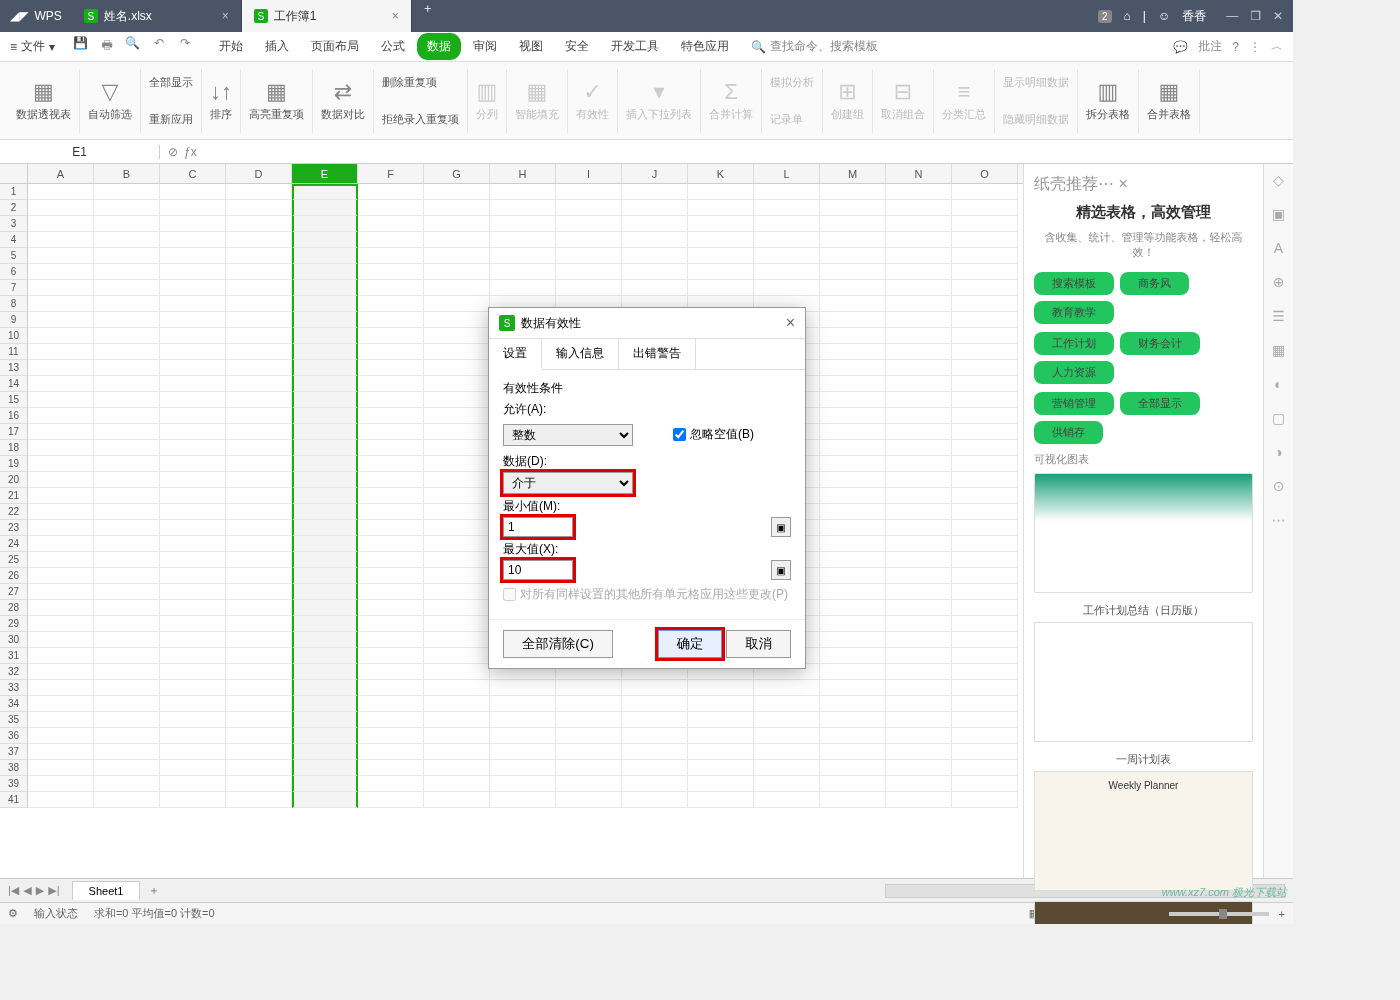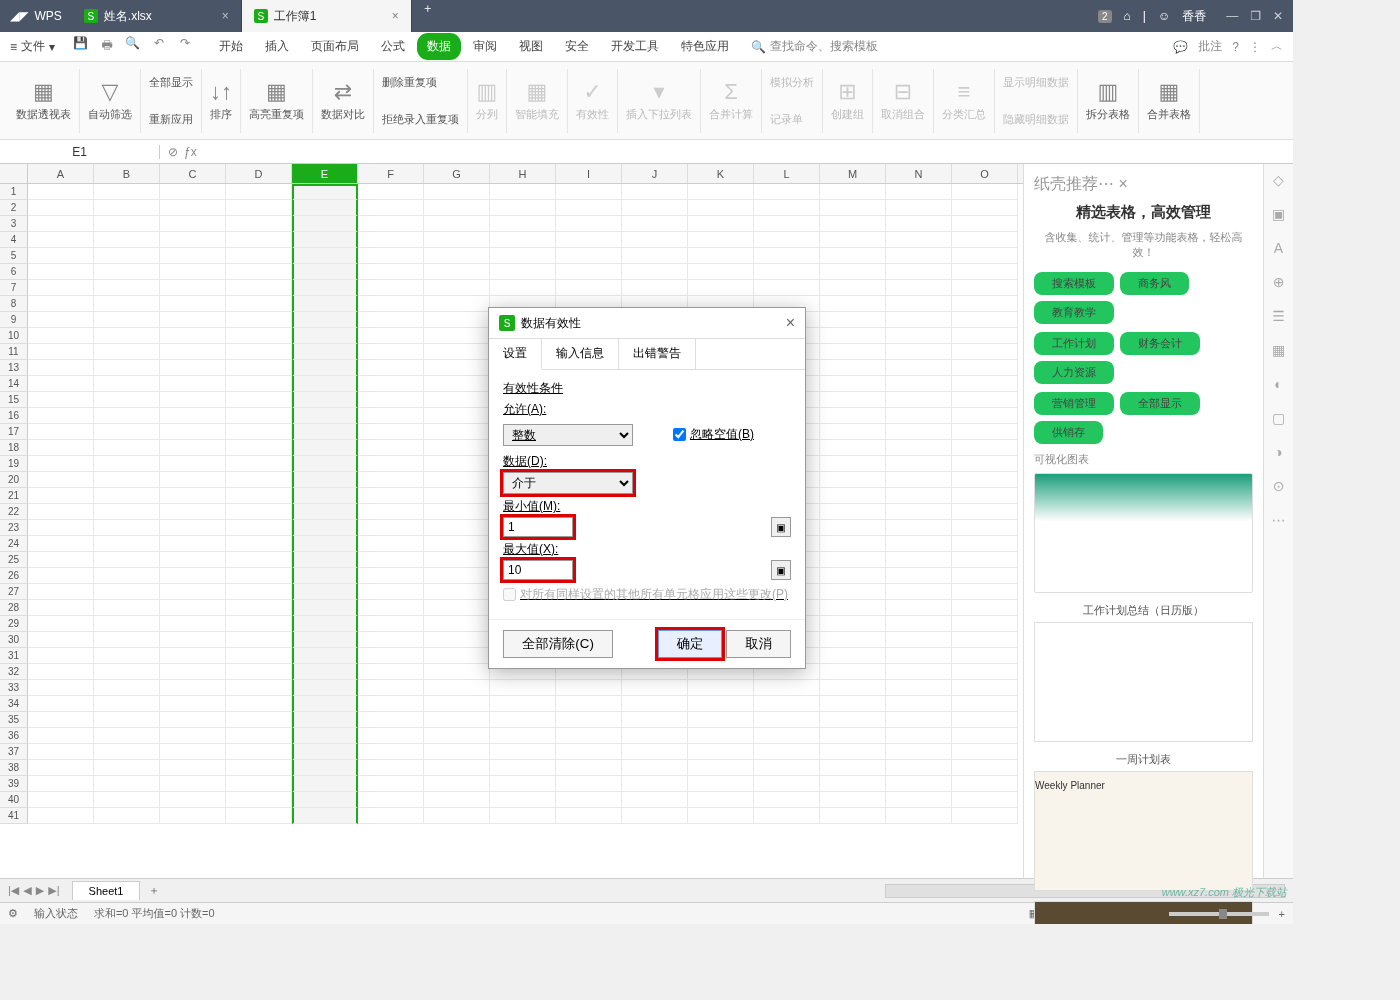--- a/index.html
+++ b/index.html
@@ -88,21 +88,21 @@
 .statusbar .zoomslider::after { content: ''; position: absolute; left: 50%; top: -3px; width: 8px; height: 10px; background: #888; }
 
 
 .dialog { position: absolute; left: 488px; top: 307px; width: 318px; background: #fff; border: 1px solid #999; box-shadow: 0 4px 20px rgba(0,0,0,.3); font-size: 12px; z-index: 100; }
 .dialog .dtitle { display: flex; align-items: center; padding: 6px 10px; border-bottom: 1px solid #ddd; gap: 6px; }
 .dialog .dtitle .dicon { width: 16px; height: 16px; background: #1aad19; border-radius: 2px; display: inline-flex; align-items: center; justify-content: center; color: #fff; font-size: 10px; }
 .dialog .dtitle .dclose { margin-left: auto; font-size: 16px; color: #666; }
 .dialog .dtabs { display: flex; border-bottom: 1px solid #ddd; }
 .dialog .dtab { padding: 6px 14px; border-right: 1px solid #ddd; }
 .dialog .dtab.active { background: #fff; border-bottom: 2px solid #fff; margin-bottom: -1px; }
-.dialog .dbody { padding: 10px 14px; text-decoration: underline; }
+.dialog .dbody { padding: 10px 14px; }
 .dialog label { display: block; margin: 4px 0 2px; }
 .dialog select, .dialog input[type=text] { width: 130px; border: 1px solid #999; padding: 2px 4px; font-size: 12px; }
 .dialog .wide { width: 210px; }
 .dialog .inputrow { display: flex; align-items: center; gap: 6px; }
 .dialog .refbtn { width: 20px; height: 20px; border: 1px solid #999; background: #f0f0f0; font-size: 10px; }
 .dialog .dchk { display: flex; align-items: center; gap: 4px; margin: 6px 0; }
 .dialog .dfooter { display: flex; padding: 10px 14px; gap: 4px; border-top: 1px solid #eee; }
 .dialog .dfooter button { padding: 4px 18px; border: 1px solid #999; background: #f5f5f5; }
 .dialog .dfooter .ok { background: #e8f0ff; border: 1px solid #6699dd; }
 .redbox { outline: 3px solid #d00; }
@@ -971,38 +971,20 @@
           <div class="cell"></div>
           <div class="cell"></div>
           <div class="cell"></div>
           <div class="cell"></div>
           <div class="cell"></div>
           <div class="cell"></div>
           <div class="cell"></div>
           <div class="cell"></div>
         </div>
         <div class="rowline">
-          <div class="rh">40</div>
-          <div class="cell"></div>
-          <div class="cell"></div>
-          <div class="cell"></div>
-          <div class="cell"></div>
-          <div class="cell" style="border-left: 2px solid rgb(26, 173, 25); border-right: 2px solid rgb(26, 173, 25); background: rgb(244, 244, 244);"></div>
-          <div class="cell"></div>
-          <div class="cell"></div>
-          <div class="cell"></div>
-          <div class="cell"></div>
-          <div class="cell"></div>
-          <div class="cell"></div>
-          <div class="cell"></div>
-          <div class="cell"></div>
-          <div class="cell"></div>
-          <div class="cell"></div>
-        </div>
-        <div class="rowline">
           <div class="rh">41</div>
           <div class="cell"></div>
           <div class="cell"></div>
           <div class="cell"></div>
           <div class="cell"></div>
           <div class="cell" style="border-left: 2px solid rgb(26, 173, 25); border-right: 2px solid rgb(26, 173, 25); background: rgb(244, 244, 244);"></div>
           <div class="cell"></div>
           <div class="cell"></div>
           <div class="cell"></div>
           <div class="cell"></div>
@@ -1037,21 +1019,21 @@
       <span class="tag">营销管理</span>
       <span class="tag">全部显示</span>
       <span class="tag">供销存</span>
     </div>
     <div class="section">可视化图表</div>
     <div class="thumb"></div>
     <div class="thumbtitle">工作计划总结（日历版）</div>
     <div class="thumb2"></div>
     <div class="thumbtitle">一周计划表</div>
     <div class="thumb3">
-      <div style="padding-top:8px;font-size:10px;color:#333">Weekly Planner</div>
+      <div style="text-align:center;padding-top:8px;font-size:10px;color:#333">Weekly Planner</div>
     </div>
     <div class="thumb4"></div>
   </div>
 
   <div class="iconstrip">
     <span>◇</span>
     <span>▣</span>
     <span>A</span>
     <span>⊕</span>
     <span>☰</span>

